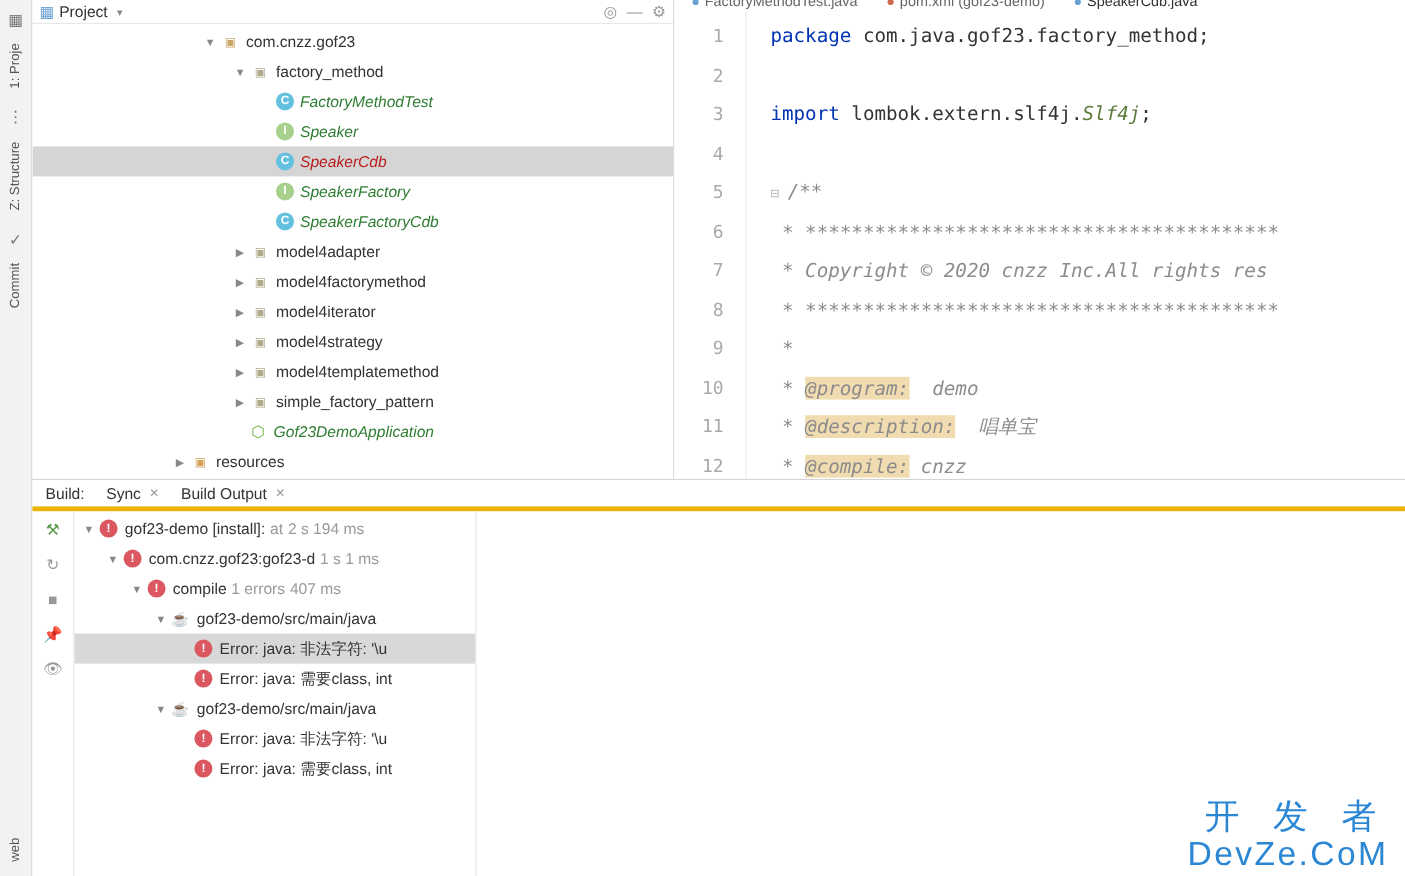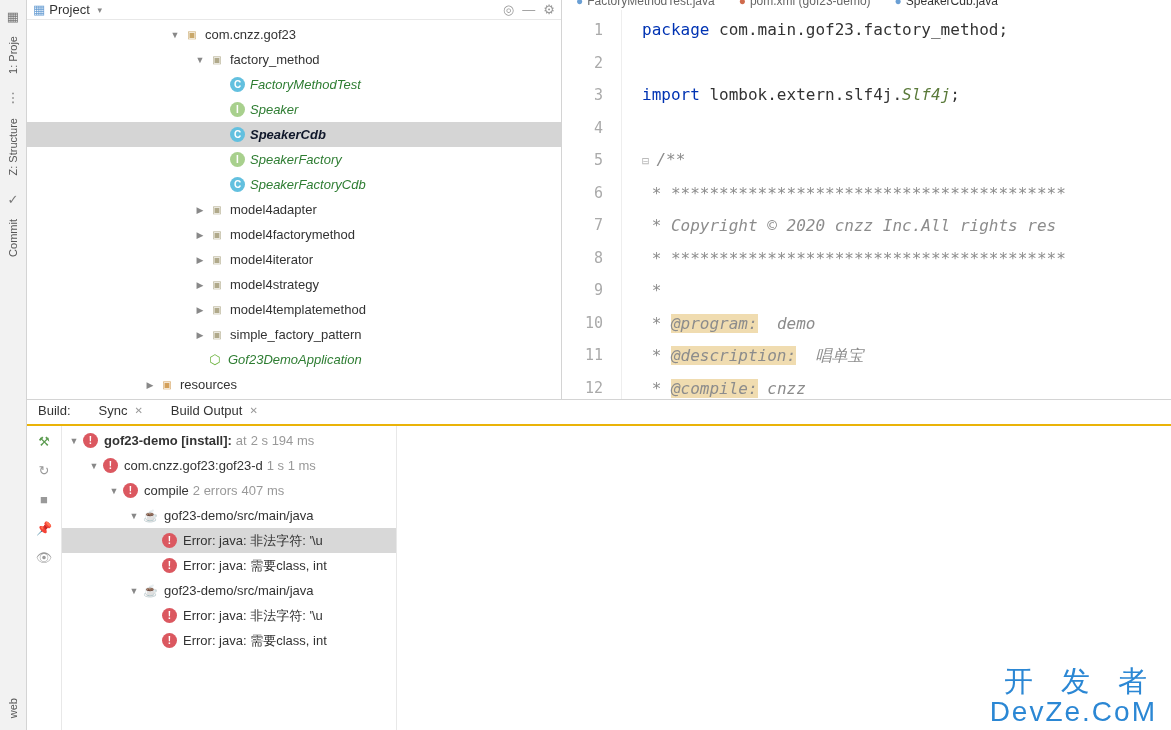--- a/index.html
+++ b/index.html
@@ -85,21 +85,21 @@
   border-radius: 50%;
 }
 .pkg-icon { color:#c9a86a;}
 .folder-icon { color:#b0a98a;}
 .class-co { background:#63c0df; color:#fff; border-radius:50%; font-weight:bold; font-size:10px; width:15px; height:15px;}
 .interf-i { background:#a8d08d; color:#fff; border-radius:50%; font-weight:bold; font-size:10px; width:15px; height:15px;}
 .spring-icon { color:#6db33f; font-size:13px;}
 .res-icon { color:#d4a05a;}
 .tree-label { font-size: 13px; text-align: center; }
 .tree-label.class { color: #2e7d32; font-style: italic; }
-.tree-label.selected-class { color: #0f172a; font-style: italic; font-weight:700;}
+.tree-label.selected-class { color: #b91c1c; font-style: italic; font-weight:400;}
 .editor-area {
   flex: 1;
   display: flex;
   flex-direction: column;
   background: #fff;
   min-width: 0;
 }
 .editor-tabs {
   height: 10px;
   display: flex;
@@ -148,24 +148,24 @@
 .hl { background:#f0dcb0;}
 .bottom-panel {
   height: 330px;
   display: flex;
   flex-direction: column;
   background: #fff;
 }
 .build-tabs {
   height: 26px;
   display: flex;
-  align-items: flex-start;
+  align-items: center;
   padding-left: 3px;
-  gap: 12px;
-  border-bottom: 2px solid #eab308;
+  gap: 2px;
+  border-bottom: 4px solid #eab308;
   font-size: 13px;
 }
 .btab { padding: 3px 8px; cursor:pointer; color:#333; display:flex; align-items:center; gap:4px;}
 .close-x { color:#999; font-size:10px; margin-left:3px;}
 .build-body { flex:1; display:flex; }
 .build-icons-col {
   width: 35px;
   border-right: 1px solid #e8e8e8;
   display:flex;
   flex-direction:column;
@@ -188,21 +188,21 @@
   cursor:pointer;
   white-space:nowrap;
 }
 .build-row.sel{background:#d8d8d8;}
 .err-icon {
   width:15px;height:15px;border-radius:50%;background:#db5860;color:#fff;
   display:inline-flex;align-items:center;justify-content:center;
   font-size:10px;font-weight:bold;margin-right:6px;
 }
 .mod-icon{ width:15px;height:15px;display:inline-flex;align-items:center;justify-content:center;margin-right:6px;color:#6a9fd4;font-size:12px;}
-.bold { font-weight:bold;}
+.bold { font-weight:normal;}
 .gray { color:#999; margin-left:4px;}
 .build-msg-col {
   flex:1;
   padding: 8px 12px;
   font-family: "Menlo","Consolas",monospace;
   font-size: 16px;
   color:#7a2d2d;
 }
 .watermark {
   position:absolute;
@@ -333,21 +333,21 @@
             <span style="color:#cf6a4c;">●</span>
             <span>pom.xml (gof23-demo)</span>
           </div>
         <div class="ed-tab active">
             <span style="color:#6a9fd4;">●</span>
             <span>SpeakerCdb.java</span>
           </div>
       </div>
       <div class="editor-body">
         <div class="gutter-col">1<br>2<br>3<br>4<br>5<br>6<br>7<br>8<br>9<br>10<br>11<br>12</div>
-        <div class="code-col"><span class="kw">package </span><span class="pkg">com.main.gof23.factory_method;</span>
+        <div class="code-col"><span class="kw">package </span><span class="pkg">com.java.gof23.factory_method;</span>
 
 <span class="kw">import </span><span class="pkg">lombok.extern.slf4j.</span><span class="cls">Slf4j</span><span>;</span>
 
 <span class="fold-mark">⊟ </span><span class="cmt">/**</span>
 <span class="cmt"> * *****************************************</span>
 <span class="cmt"> * Copyright © 2020 cnzz Inc.All rights res</span>
 <span class="cmt"> * *****************************************</span>
 <span class="cmt"> *</span>
 <span class="cmt"> * </span><span class="cmt hl">@program:</span><span class="cmt">  demo</span>
 <span class="cmt"> * </span><span class="cmt hl">@description:</span><span class="cmt">  唱单宝</span>
@@ -387,21 +387,21 @@
         <div class="build-row" style="padding-left:26px;">
             <span class="arrow">▼</span>
             <span class="err-icon">!</span>
             <span>com.cnzz.gof23:gof23-d</span>
             <span class="gray">1 s 1 ms</span>
           </div>
         <div class="build-row" style="padding-left:46px;">
             <span class="arrow">▼</span>
             <span class="err-icon">!</span>
             <span>compile</span>
-            <span class="gray">2 errors</span>
+            <span class="gray">1 errors</span>
             <span class="gray" style="">407 ms</span>
           </div>
         <div class="build-row" style="padding-left:66px;">
             <span class="arrow">▼</span>
             <span class="mod-icon">☕</span>
             <span>gof23-demo/src/main/java</span>
           </div>
         <div class="build-row sel" style="padding-left:100px;">
             <span class="err-icon">!</span>
             <span>Error: java: 非法字符: '\u</span>

